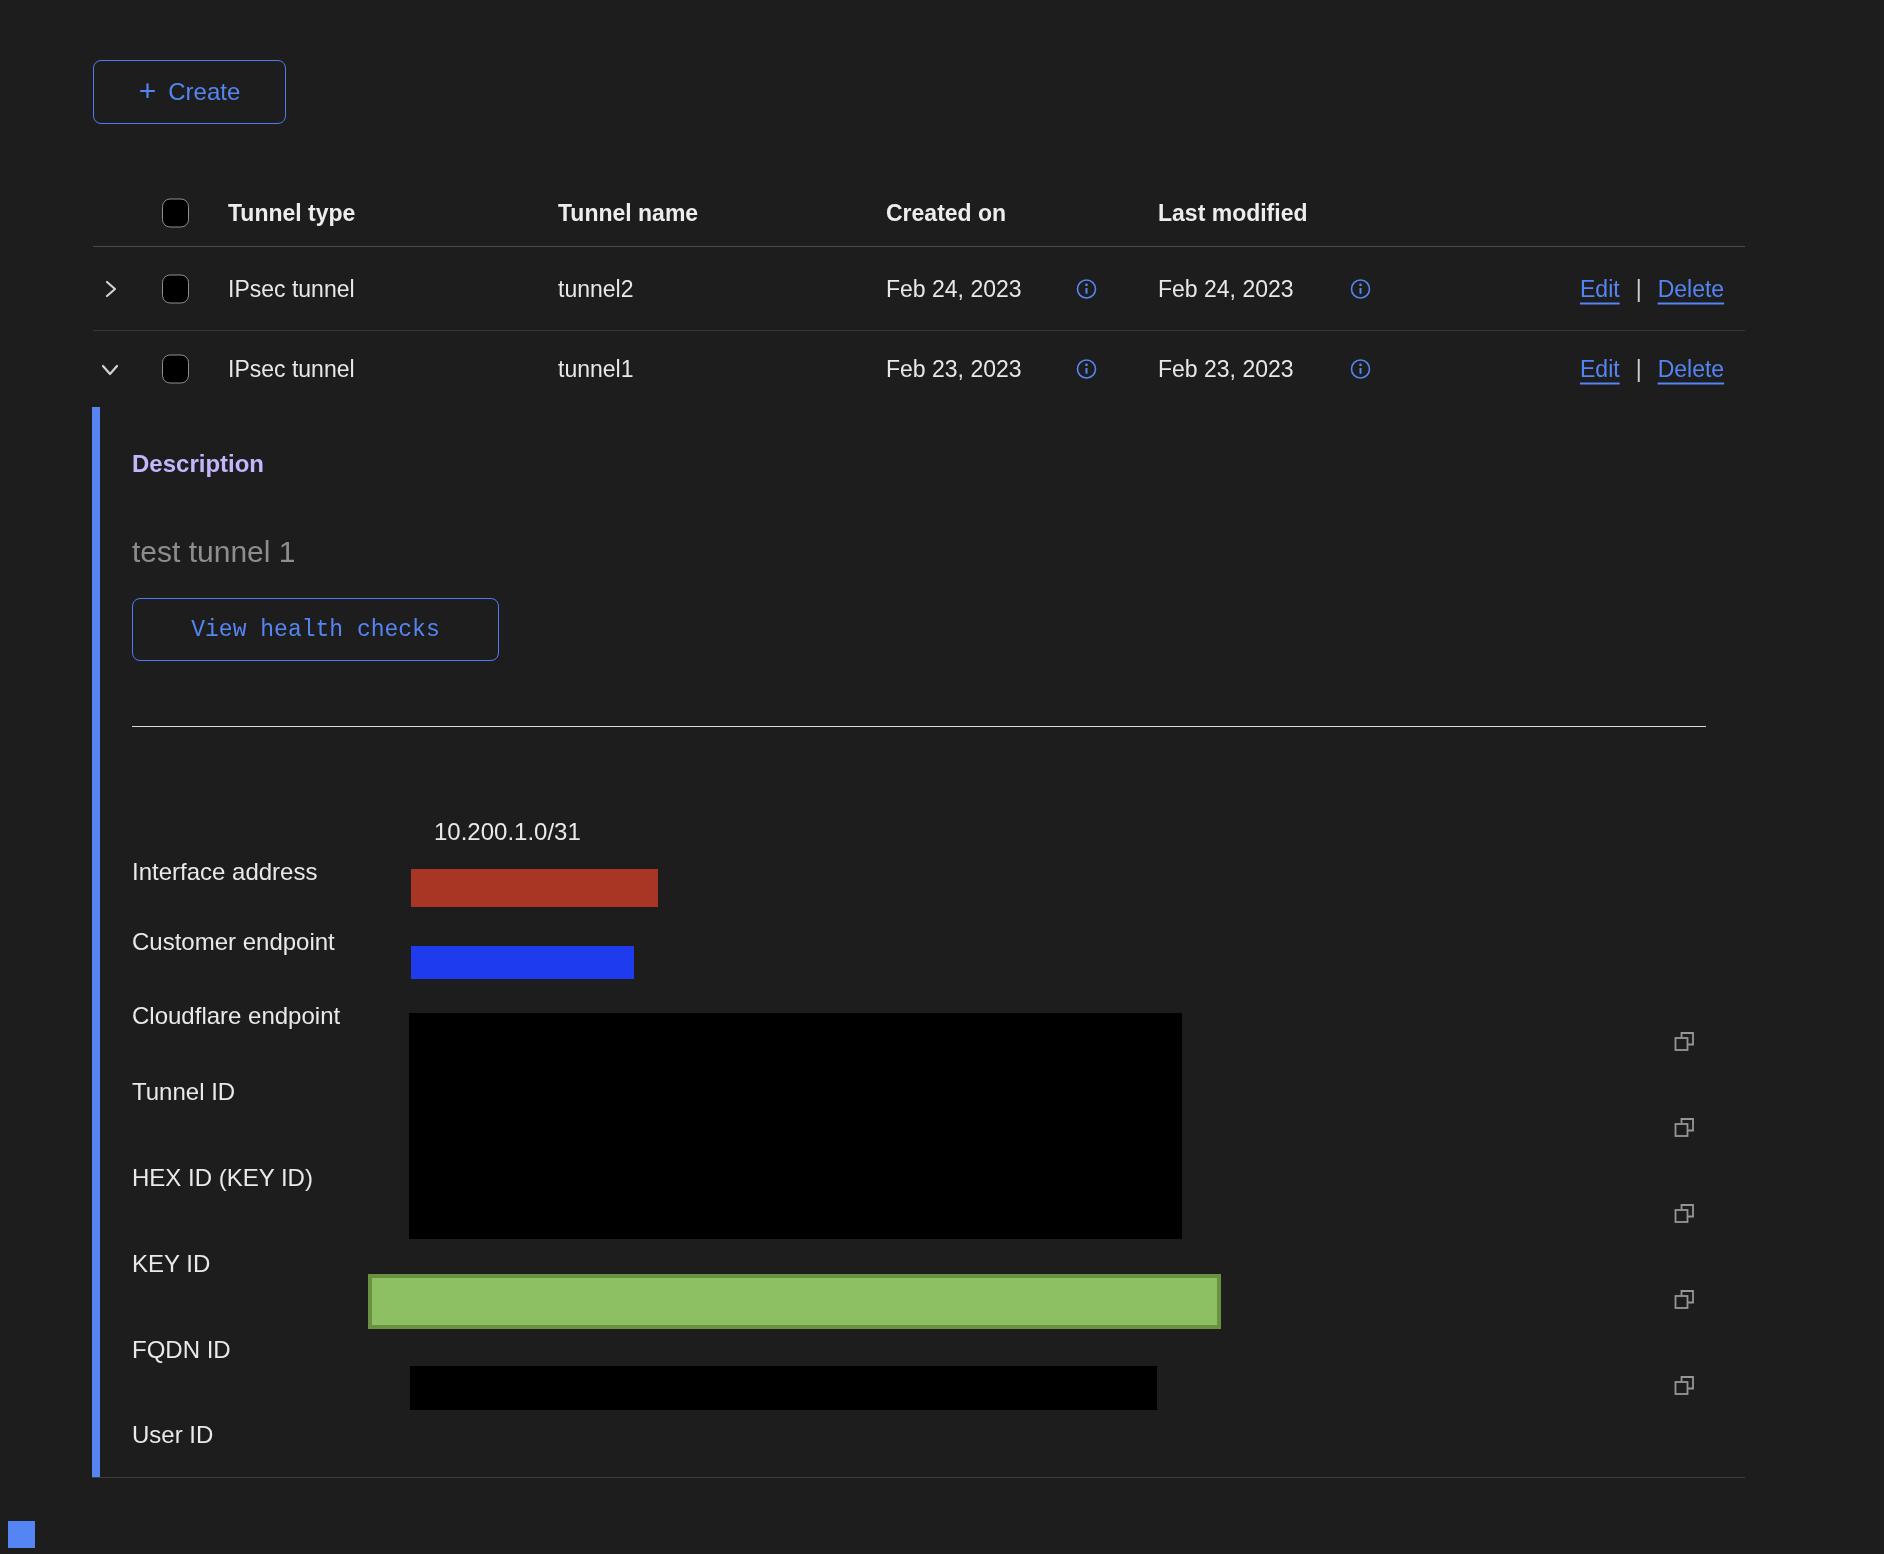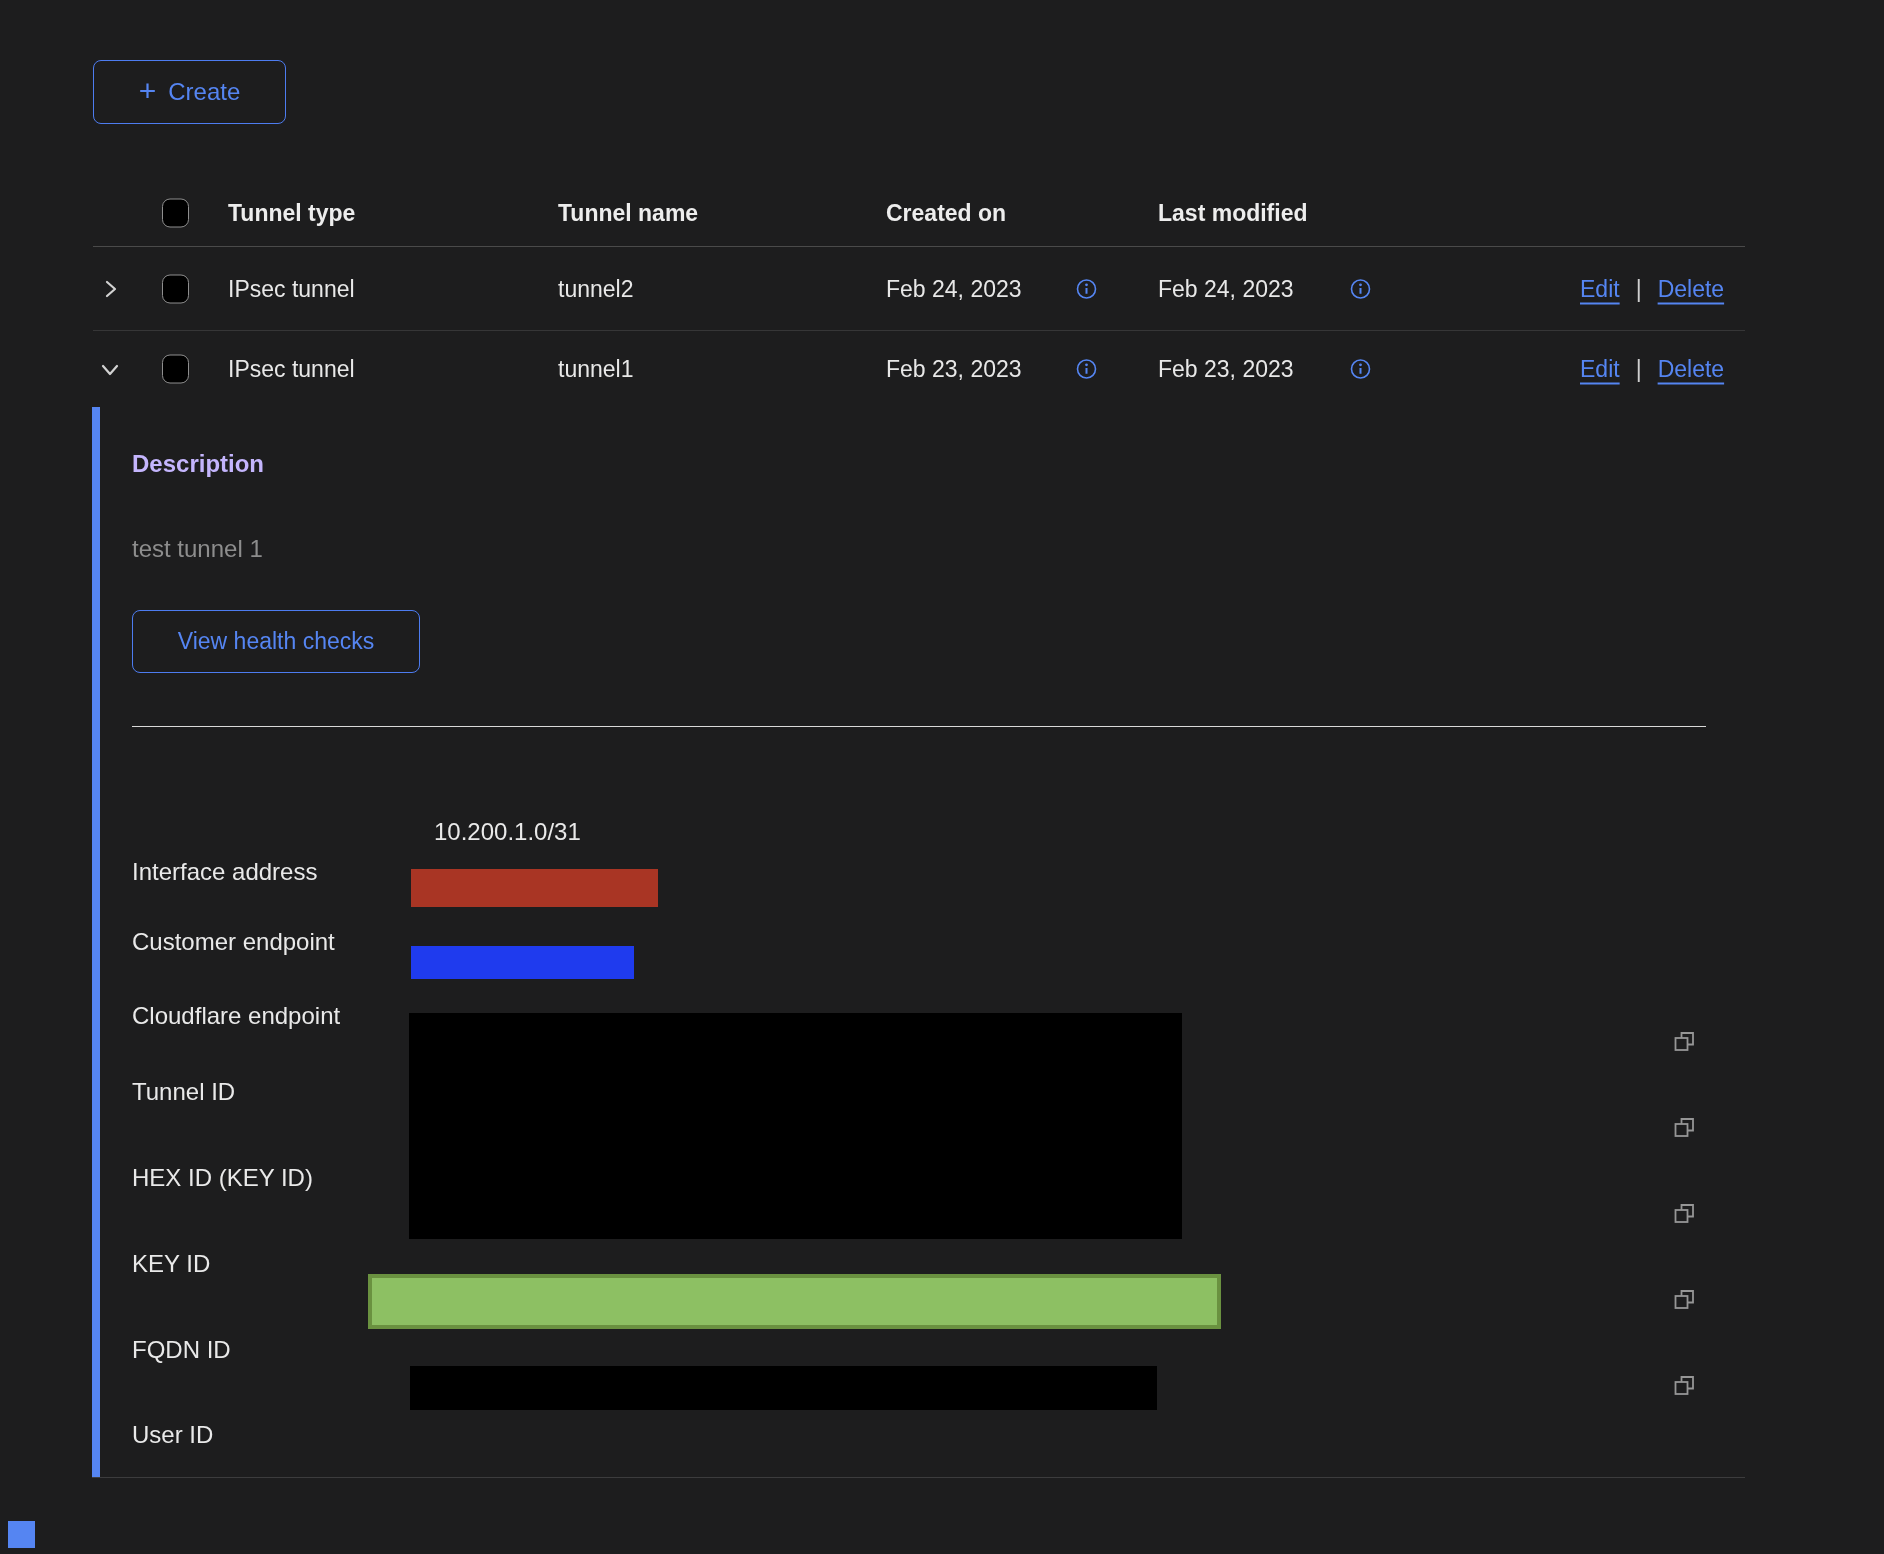--- a/index.html
+++ b/index.html
@@ -59,29 +59,28 @@
   
   .panel-bar {
     position: absolute; left: 92px; top: 407px;
     width: 8px; height: 1070px; background: #5585f2;
   }
   .panel-bottom-border {
     position: absolute; left: 92px; top: 1477px;
     width: 1653px; height: 1px; background: #3c3c3d;
   }
   .desc-label { position: absolute; left: 132px; top: 450px; font-size: 24px; font-weight: 600; color: #c4b5fd; }
-  .desc-value { position: absolute; left: 132px; top: 535px; font-size: 24px; color: #8d8d8d; }
+  .desc-value { position: absolute; left: 132px; top: 535px; font-size: 30px; color: #8d8d8d; }
   .health-btn {
     position: absolute; left: 132px; top: 598px;
-    width: 288px; height: 63px;
+    width: 367px; height: 63px;
     background: transparent; border: 1.5px solid #4d7cf0; border-radius: 8px;
-    color: #5585f2; font-size: 23px; font-family: Liberation Sans, sans-serif;
+    color: #5585f2; font-size: 23px; font-family: Liberation Mono, monospace;
     display: flex; align-items: center; justify-content: center;
     cursor: pointer;
-    margin-top: 12px;
   }
   .divider { position: absolute; left: 132px; top: 726px; width: 1574px; height: 1px; background: #d9d9d9; }
 
   .field-label { position: absolute; left: 132px; font-size: 24px; color: #e9e9e9; white-space: nowrap; margin-top: 40px; }
   .field-value { position: absolute; font-size: 24px; color: #e9e9e9; white-space: nowrap; }
 
   .redact { position: absolute; }
   .redact-red   { left: 411px; top: 869px; width: 247px; height: 38px; background: #a93524; }
   .redact-blue  { left: 411px; top: 946px; width: 223px; height: 33px; background: #1f3bee; }
   .redact-black-big  { left: 409px; top: 1013px; width: 773px; height: 226px; background: #000; }

